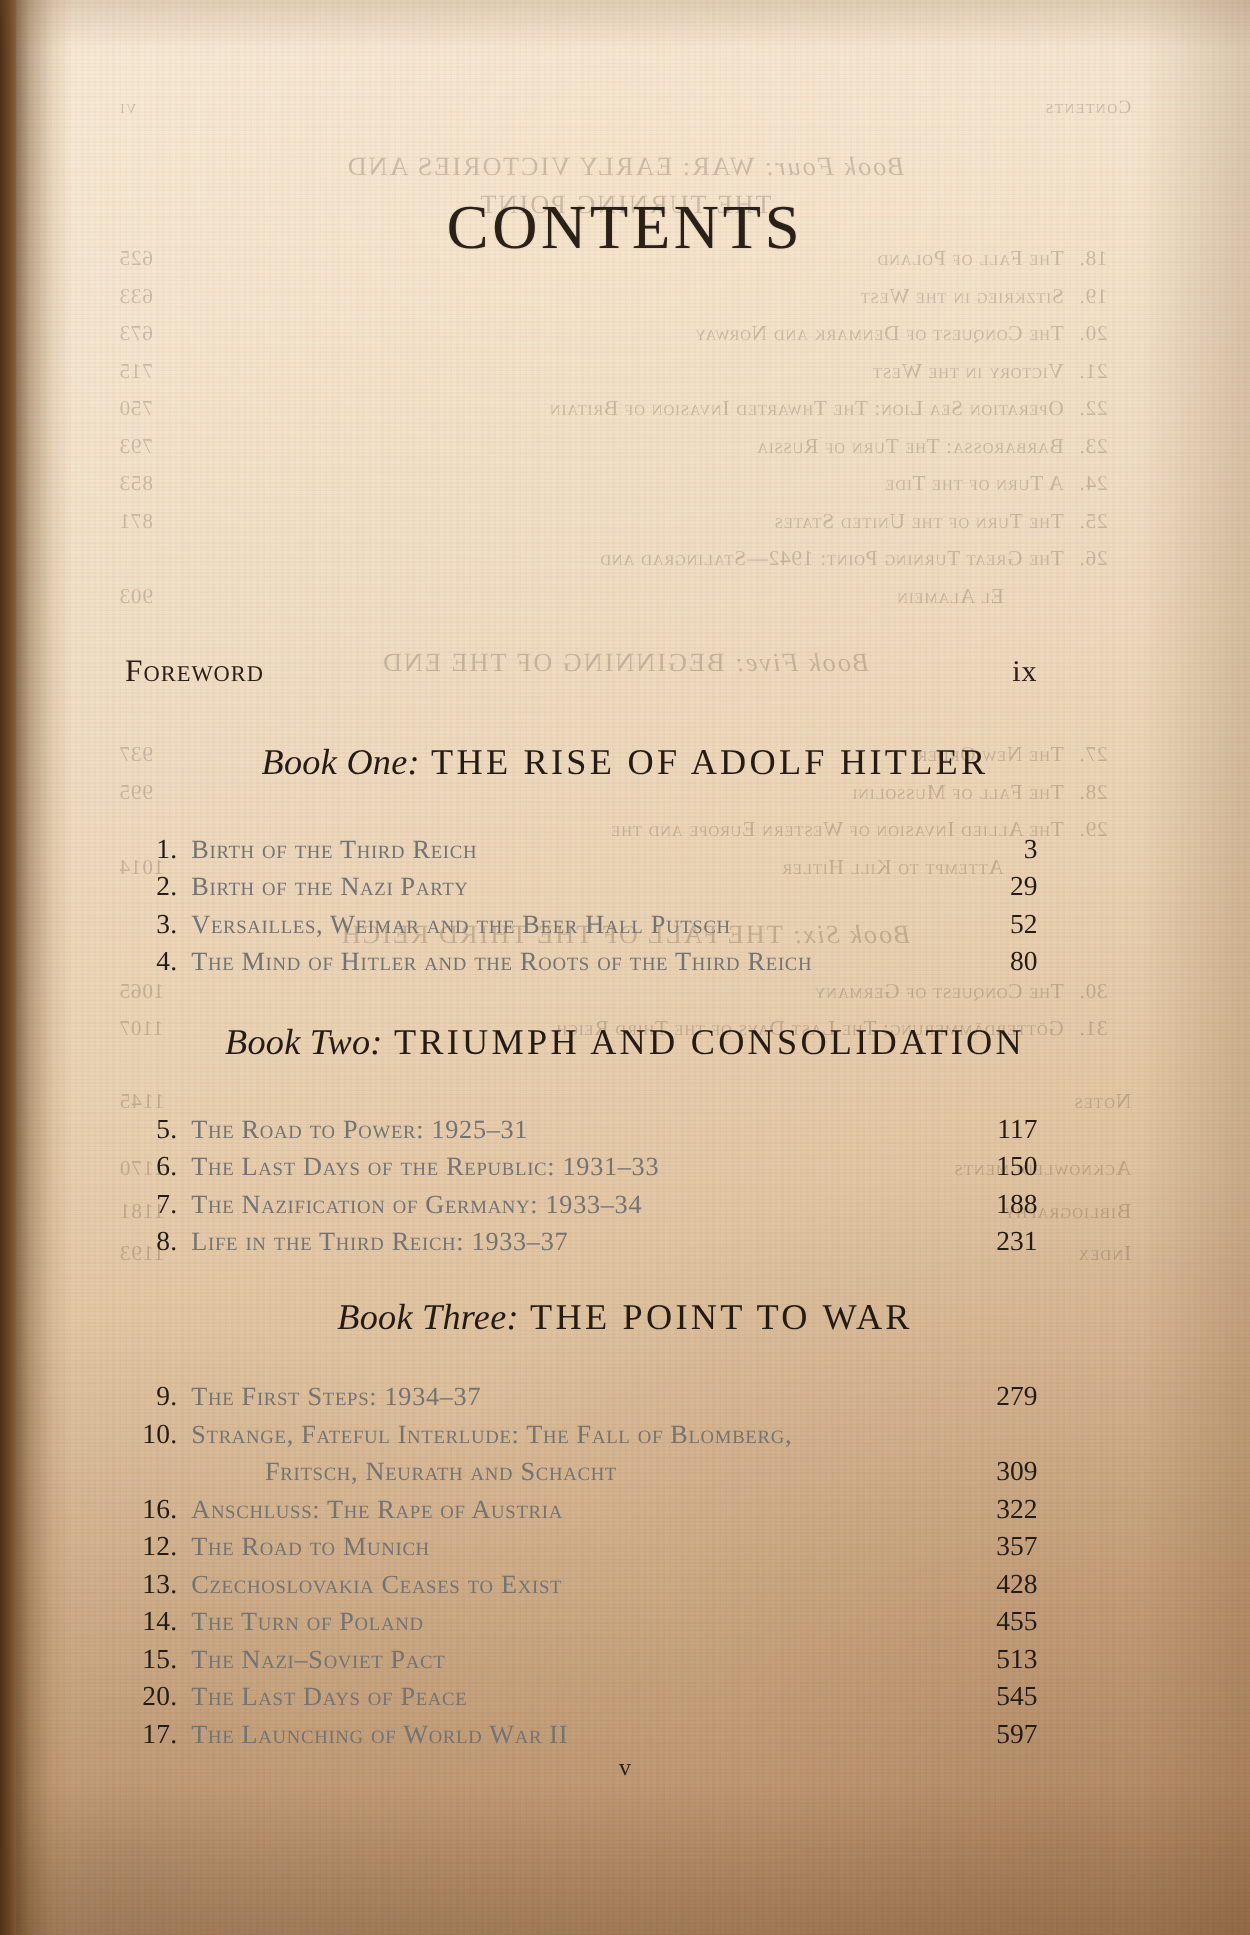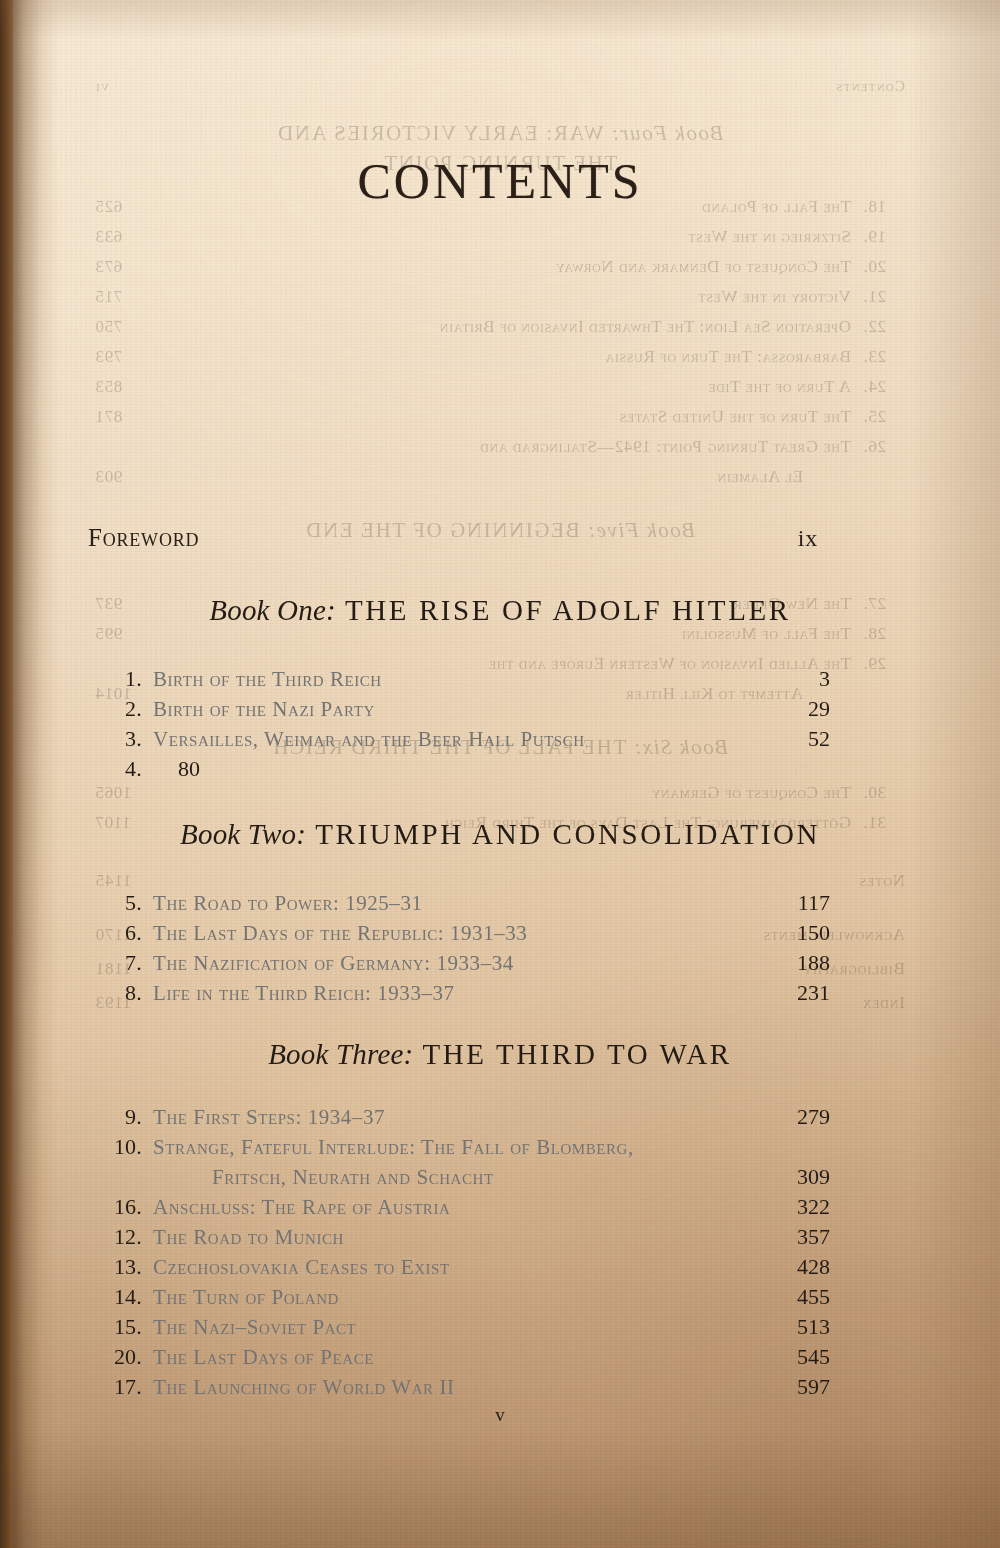--- a/index.html
+++ b/index.html
@@ -197,21 +197,21 @@
     text-align: center;
     font-size: 50px;
     letter-spacing: 3px;
     color: #2a2018;
     text-shadow: 0 0 1px rgba(40,28,16,.35);
   }
 
   .foreword-row {
     position: absolute;
     top: 524px;
-    left: 88px;
+    left: 100px;
     width: 730px;
     display: flex;
     justify-content: space-between;
     align-items: center;
     font-size: 25px;
     font-variant: small-caps;
     letter-spacing: .8px;
     color: #2a2018;
   }
   .foreword-page { font-variant: normal; font-size: 24px; margin-left: 38px; }
@@ -446,20 +446,21 @@
         <span class="chap-title">Birth of the Nazi Party</span>
         <span class="chap-page">29</span>
       </div>
       <div class="chap-row">
         <span class="chap-num">3.</span>
         <span class="chap-title">Versailles, Weimar and the Beer Hall Putsch</span>
         <span class="chap-page">52</span>
       </div>
       <div class="chap-row">
         <span class="chap-num">4.</span>
+        <span class="chap-title">The Mind of Hitler and the Roots of the Third Reich</span>
         <span class="chap-page">80</span>
       </div>
     </div>
 
     <div class="book-heading" style="top:818px;">
       <span class="bk-label">Book Two:</span><span class="bk-name">TRIUMPH AND CONSOLIDATION</span>
     </div>
     <div class="chapter-list" style="top:888px;">
       <div class="chap-row">
         <span class="chap-num">5.</span>
@@ -477,21 +478,21 @@
         <span class="chap-page">188</span>
       </div>
       <div class="chap-row">
         <span class="chap-num">8.</span>
         <span class="chap-title">Life in the Third Reich: 1933–37</span>
         <span class="chap-page">231</span>
       </div>
     </div>
 
     <div class="book-heading" style="top:1038px;">
-      <span class="bk-label">Book Three:</span><span class="bk-name">THE THIRD TO WAR</span>
+      <span class="bk-label">Book Three:</span><span class="bk-name">THE POINT TO WAR</span>
     </div>
     <div class="chapter-list" style="top:1102px;">
       <div class="chap-row">
         <span class="chap-num">9.</span>
         <span class="chap-title">The First Steps: 1934–37</span>
         <span class="chap-page">279</span>
       </div>
       <div class="chap-row">
         <span class="chap-num">10.</span>
         <span class="chap-title">Strange, Fateful Interlude: The Fall of Blomberg,</span>

